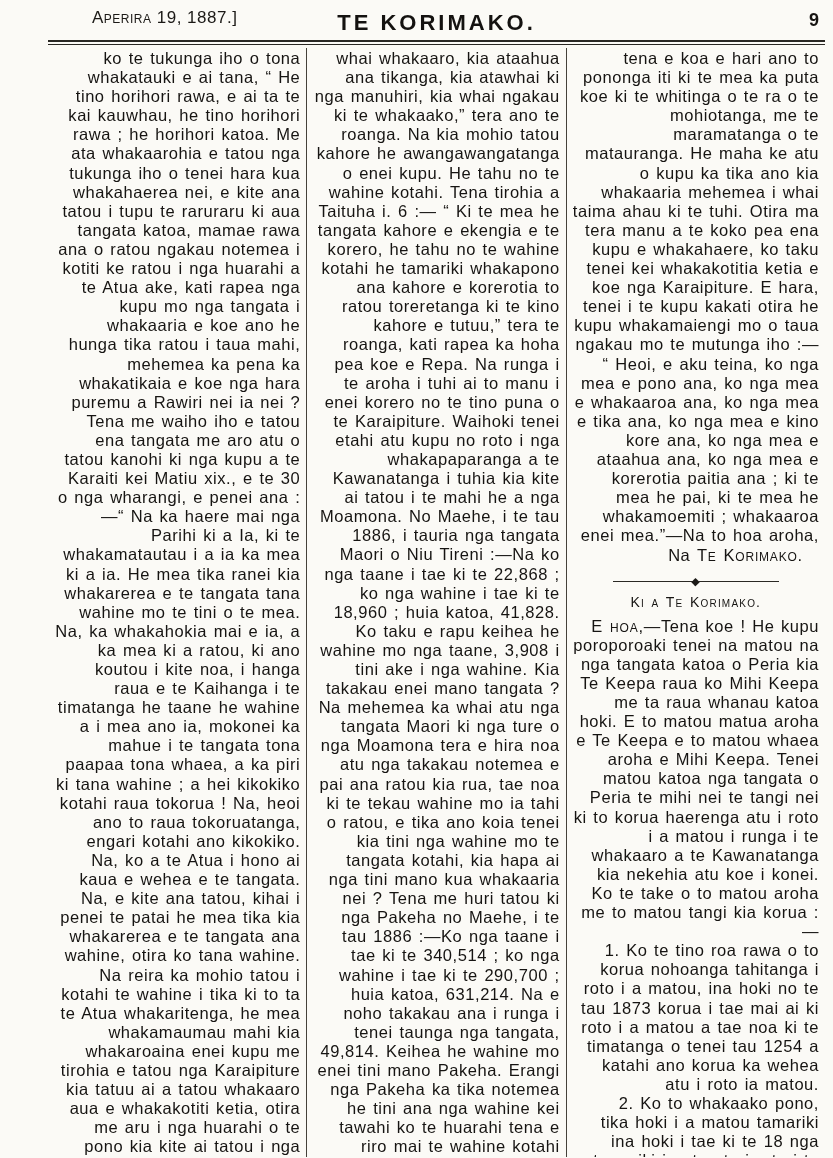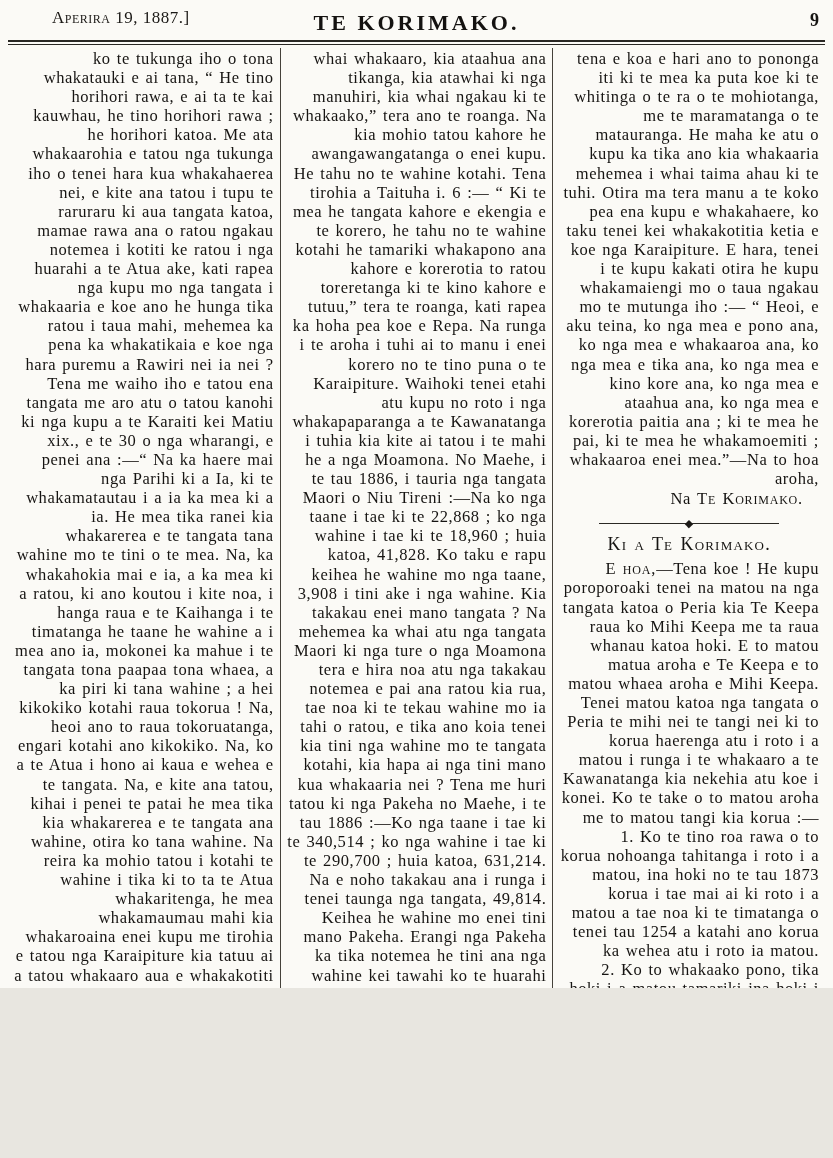--- a/index.html
+++ b/index.html
@@ -1,25 +1,26 @@
 <!DOCTYPE html>
 <html><head>
 <meta charset="utf-8">
 <style>
   html,body{margin:0;padding:0;}
   body{background:#e8e6e0;}
   .page{
     position:relative;
-    width:833px;height:988px;
+    width:833px;height:1158px;
     margin:0 auto;
     background:#fbfaf6;
     color:#161412;
-    font-family:Liberation Serif, serif;
+    font-family:Liberation Sans, sans-serif;
     overflow:hidden;
     box-sizing:border-box;
+    padding-left:40px;
   }
   
   .masthead{
     position:relative;
     height:34px;
     padding:4px 12px 0 12px;
   }
   .issue-date{
     position:absolute;left:52px;top:8px;
     font-variant:small-caps;
@@ -84,21 +85,21 @@
     border-top:1.5px solid #2a2824;
   }
   .section-divider .diamond{
     font-size:11px;line-height:11px;
     margin:0 -2px;
     color:#1b1916;
   }
   .letter-heading{
     margin:4px 0 5px 0;
     text-align:center;
-    font-size:18px;font-weight:normal;
+    font-size:14px;font-weight:normal;
     font-variant:small-caps;
     letter-spacing:1.2px;
   }
 </style>
 </head>
 <body>
 
 <div class="page">
 
   <header class="masthead">

